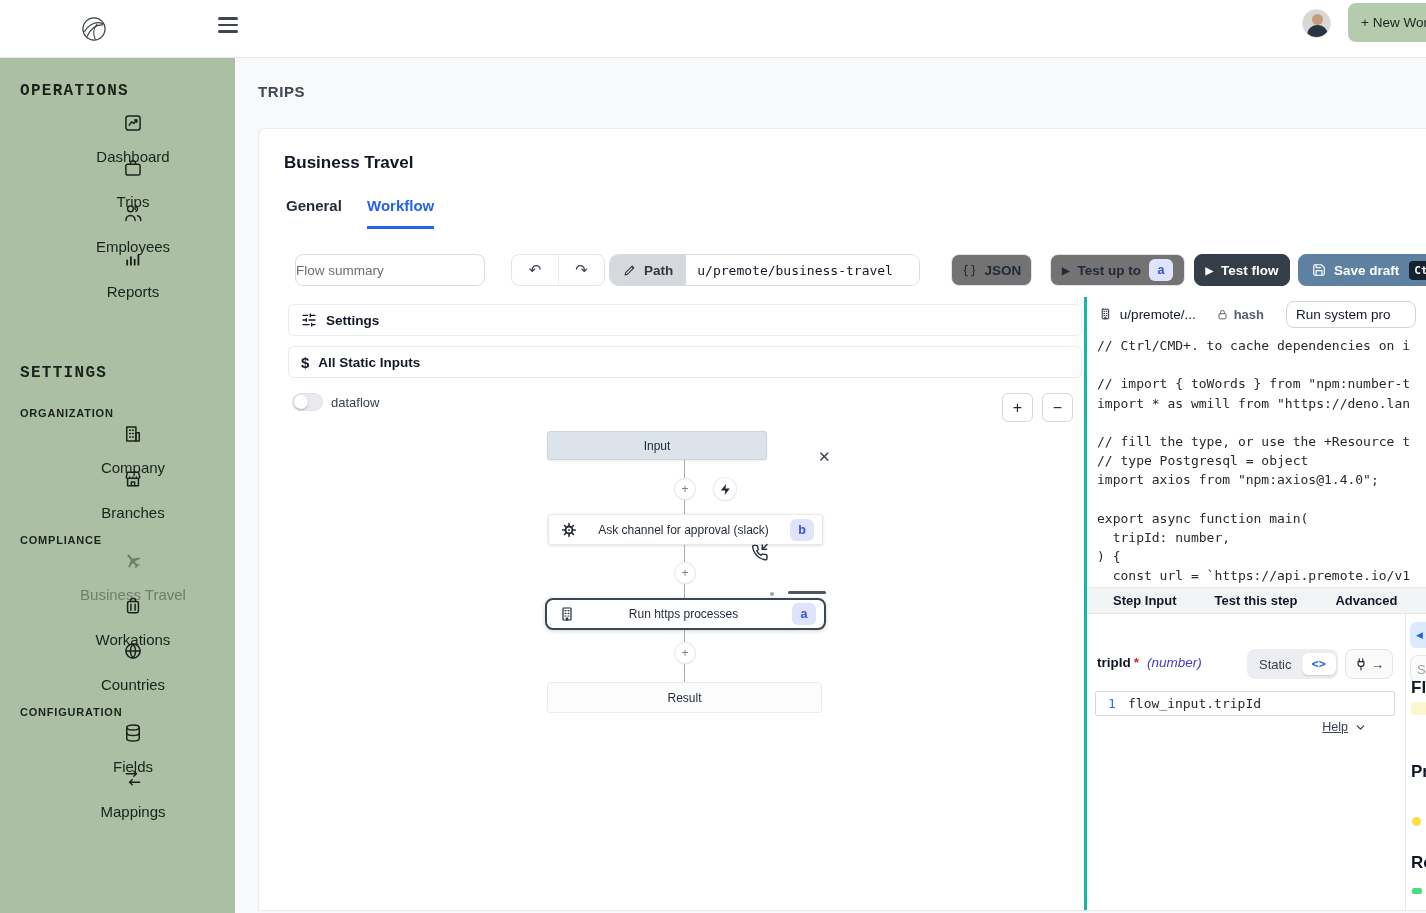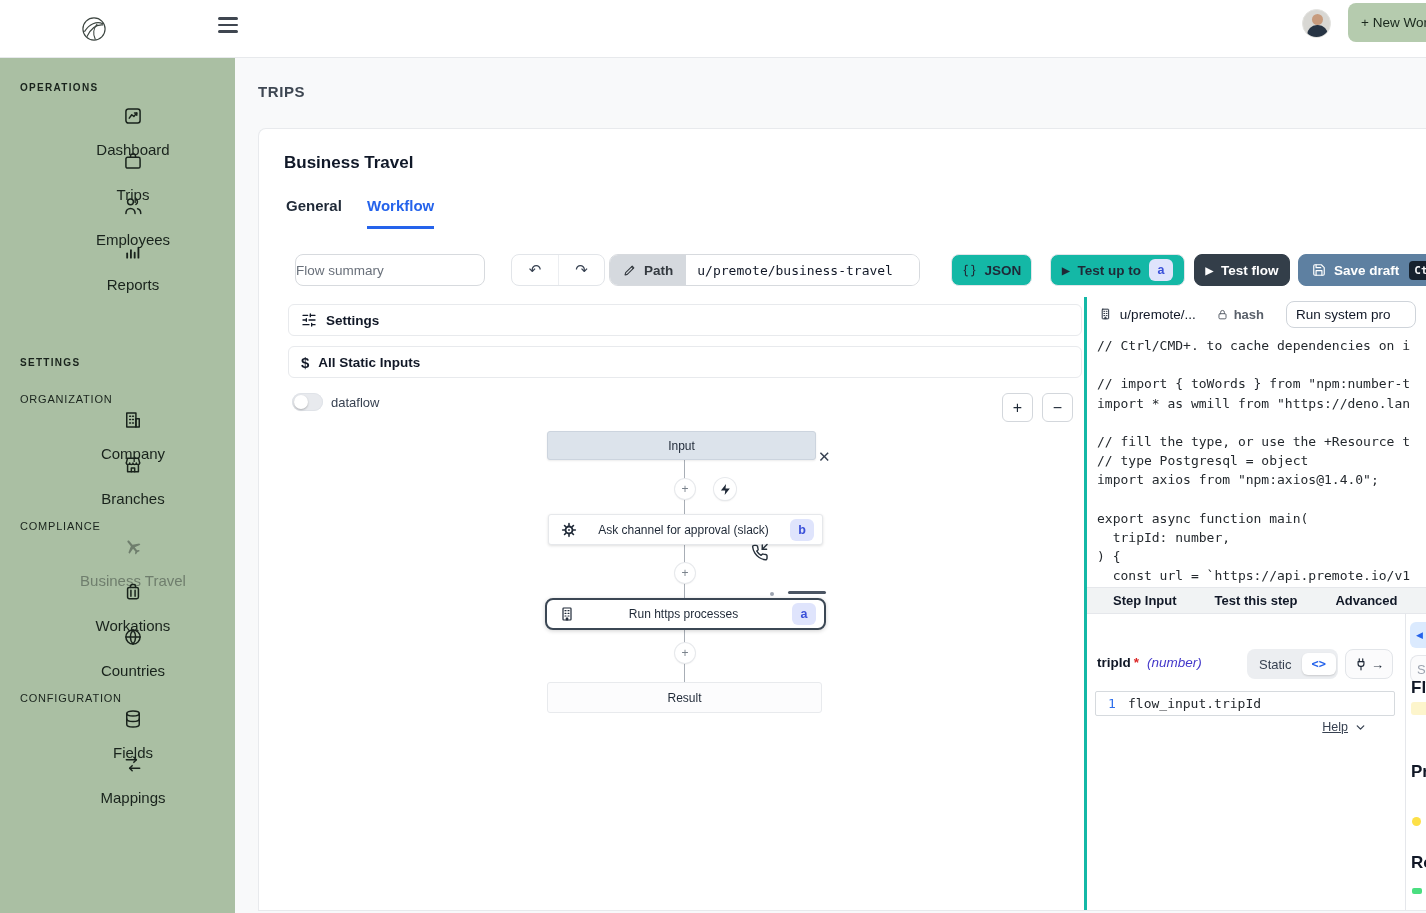--- a/index.html
+++ b/index.html
@@ -22,23 +22,23 @@
     border-radius:50%; background:#c79b7d; }
   .avatar::after { content:""; position:absolute; left:4px; top:15px; width:21px; height:14px;
     border-radius:10px 10px 0 0; background:#273444; }
   .new-btn { position:absolute; left:1348px; top:3px; height:39px; width:120px;
     background:#b5cbae; border:none; border-radius:8px; color:#19271c; font-size:13.5px;
     font-family:inherit; text-align:left; padding-left:13px; white-space:nowrap; cursor:pointer; }
 
   
   .sidebar { position:absolute; left:0; top:58px; width:235px; height:855px;
     background:#aabfa3; color:#19231c; padding-top:24px; overflow:hidden; }
-  .sb-title { font-size:10px; font-weight:bold; letter-spacing:1.3px; margin:0 0 13px 20px; }
+  .sb-title { font-size:16px; font-weight:bold; letter-spacing:1.3px; margin:0 0 13px 20px;font-family:Liberation Mono, monospace; }
   .sb-title.settings { margin-top:71px; }
-  .sb-sub { font-size:11px; font-weight:normal; letter-spacing:.8px; margin:20px 8px 5px 20px; }
+  .sb-sub { font-size:11px; font-weight:bold; letter-spacing:.8px; margin:20px 8px 5px 20px; }
   .sb-sub.first { margin-top:25px; }
   .sb-item { height:45px; display:flex; align-items:center; gap:15px; padding-left:31px;
     font-size:15px; cursor:pointer;flex-direction:column; }
   .sb-item .sbic { width:20px; height:20px; flex:none; }
   .sb-item.active { color:#6f7e6d; }
 
   
   .content { position:absolute; left:235px; top:58px; right:0; bottom:0; background:#f8f9fa; }
   .section-label { position:absolute; left:23px; top:25px; font-size:15px; font-weight:bold;
     letter-spacing:.6px; color:#3e4752; }
@@ -62,21 +62,21 @@
   .undo-group button { width:47px; height:30px; border:none; background:transparent; font-size:15px;
     color:#374151; cursor:pointer; }
   .undo-group button + button { border-left:1px solid #eceef1; }
   .path-group { left:350px; border:1px solid #d7dade; border-radius:9px; overflow:hidden; background:#fff;justify-content:space-between; }
   .path-label { display:flex; align-items:center; gap:7px; background:#d5d9de; color:#33393f;
     font-size:13.5px; font-weight:600; height:32px; padding:0 13px; cursor:pointer; }
   .path-input { width:233px; height:32px; border:none; outline:none; padding:0 11px;
     font-size:13px; color:#111827; background:#fff; }
   .btn { display:inline-flex; align-items:center; justify-content:center; gap:8px; height:32px;
     border-radius:8px; font-size:13.5px; font-weight:600; font-family:inherit; cursor:pointer;
-    border:1px solid #e2e5e9; background:#14b8a6; color:#1f2937; }
+    border:1px solid #e2e5e9; background:#737373; color:#1f2937; }
   .json-btn { left:692px; width:81px; }
   .test-upto { left:791px; width:135px; }
   .badge { display:inline-flex; align-items:center; justify-content:center; min-width:24px; height:22px;
     border-radius:6px; background:#dfe4fc; color:#3a50d9; font-size:12.5px; font-weight:bold; }
   .test-flow { left:935px; width:96px; background:#333e49; border-color:#333e49; color:#fff; }
   .save-draft { left:1039px; width:150px; background:#5e80a1; border-color:#5e80a1; color:#fff;
     justify-content:flex-start; padding-left:13px; }
   .kbd { background:#16212e; color:#f3f4f6; font-family:"DejaVu Sans Mono", monospace;
     font-size:11px; padding:3px 5px; border-radius:4px; margin-left:2px; }
   .play-glyph { font-size:10px; }
@@ -97,21 +97,21 @@
     border-radius:50%; background:#fff; box-shadow:0 1px 2px rgba(0,0,0,.25); }
   .dataflow-label { font-size:13px; color:#374151; }
   .zoom-btn { position:absolute; top:96px; width:31px; height:29px; background:#fff;
     border:1px solid #d3d7dc; border-radius:6px; font-size:16px; color:#1f2937; cursor:pointer; }
   .zoom-in { left:716px; } .zoom-out { left:756px; }
 
   .vline { position:absolute; left:398px; top:163px; width:1px; height:222px; background:#a8aeb6; }
   .node { position:absolute; display:flex; align-items:center; font-size:12px; color:#1f2937;
     cursor:pointer; }
   .node .nlabel { flex:1; text-align:center; }
-  .node-input { left:261px; top:134px; width:269px; height:29px; background:#dce3eb;
+  .node-input { left:261px; top:134px; width:220px; height:29px; background:#dce3eb;
     border:1px solid #ccd4de; border-radius:3px; justify-content:center;
     box-shadow:0 1px 2px rgba(0,0,0,.08); }
   .close-x { position:absolute; left:532px; top:151px; font-size:15px; color:#374151; cursor:pointer; }
   .conn-circle { position:absolute; width:20px; height:20px; border-radius:50%; background:#fff;
     box-shadow:0 0 0 1px #e7e9ec, 0 1px 2px rgba(0,0,0,.15); display:flex; align-items:center;
     justify-content:center; font-size:12px; color:#7a828c; cursor:pointer; }
   .plus1 { left:389px; top:182px; } .plus2 { left:389px; top:266px; } .plus3 { left:389px; top:346px; }
   .bolt-circle { left:428px; top:181px; width:22px; height:22px; color:#1f2937; }
   .node-card { background:#fff; border:1px solid #e6e8eb; border-radius:3px;
     box-shadow:0 1px 3px rgba(0,0,0,.13); padding:0 8px 0 12px; gap:6px; }

